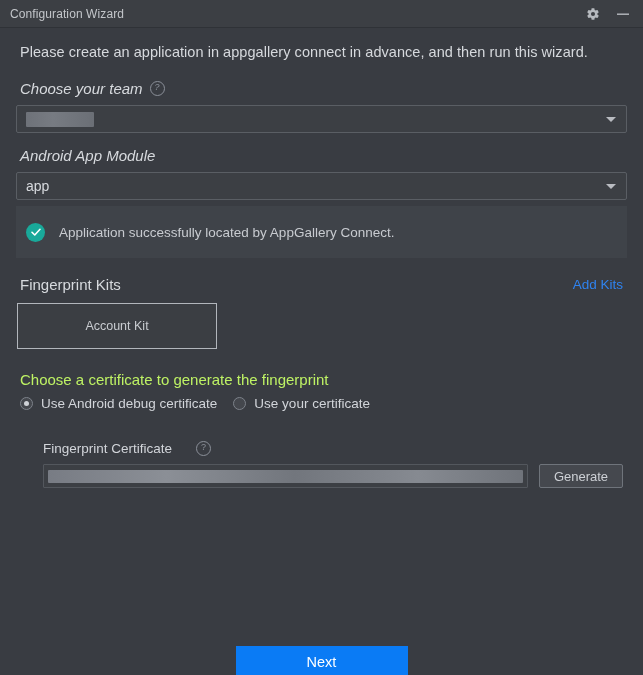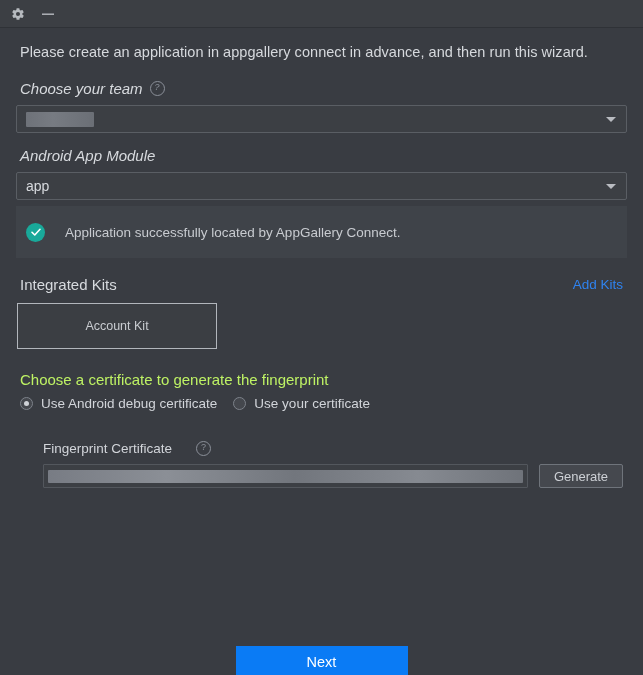--- a/index.html
+++ b/index.html
@@ -139,21 +139,21 @@
 
   
   .status-strip {
     margin-top: 6px;
     background: #3f4349;
     height: 52px;
     display: flex;
     align-items: center;
     padding-left: 10px;
     box-sizing: border-box;
-    gap: 20px;
+    gap: 14px;
   }
   .check-badge {
     width: 19px; height: 19px;
     border-radius: 50%;
     background: #19a99a;
     display: flex;
     align-items: center;
     justify-content: center;
     flex: 0 0 auto;
   }
@@ -305,20 +305,21 @@
     cursor: pointer;
     font-family: "Liberation Sans", sans-serif;
   }
 </style>
 </head>
 <body>
 
 <div class="window">
 
   <div class="titlebar">
+    <div class="titlebar-title">Configuration Wizard</div>
     <div class="titlebar-actions">
       <div class="tb-icon">
         <svg width="14" height="14" viewBox="0 0 24 24" fill="#b6babf">
           <path d="M19.4 13a7.6 7.6 0 0 0 .06-1 7.6 7.6 0 0 0-.06-1l2.1-1.6a.5.5 0 0 0 .12-.64l-2-3.46a.5.5 0 0 0-.6-.22l-2.47 1a7.3 7.3 0 0 0-1.73-1l-.38-2.62A.5.5 0 0 0 14 2h-4a.5.5 0 0 0-.49.42l-.38 2.62c-.62.25-1.2.59-1.73 1l-2.47-1a.5.5 0 0 0-.6.22l-2 3.46a.5.5 0 0 0 .12.64L4.55 11a7.6 7.6 0 0 0 0 2l-2.1 1.6a.5.5 0 0 0-.12.64l2 3.46c.13.22.39.31.6.22l2.47-1c.53.41 1.11.75 1.73 1l.38 2.62A.5.5 0 0 0 10 22h4a.5.5 0 0 0 .49-.42l.38-2.62c.62-.25 1.2-.59 1.73-1l2.47 1c.22.09.47 0 .6-.22l2-3.46a.5.5 0 0 0-.12-.64L19.4 13zM12 15.5A3.5 3.5 0 1 1 15.5 12 3.5 3.5 0 0 1 12 15.5z"></path>
         </svg>
       </div>
       <div class="tb-icon">
         <svg width="14" height="14" viewBox="0 0 14 14">
           <rect x="1" y="6.5" width="12" height="1.4" fill="#b6babf"></rect>
         </svg>
@@ -352,21 +353,21 @@
     <div class="status-strip">
       <div class="check-badge">
         <svg width="12" height="12" viewBox="0 0 24 24" fill="none" stroke="#ffffff" stroke-width="3.2" stroke-linecap="round" stroke-linejoin="round">
           <path d="M4 12.5 L9.5 18 L20 6.5"></path>
         </svg>
       </div>
       <div class="status-text">Application successfully located by AppGallery Connect.</div>
     </div>
 
     <div class="kits-header">
-      <div class="kits-title">Integrated Kits</div>
+      <div class="kits-title">Fingerprint Kits</div>
       <div class="add-kits">Add Kits</div>
     </div>
     <div class="kit-chip">
       <span class="kit-chip-label">Account Kit</span>
     </div>
 
     <div class="cert-heading">Choose a certificate to generate the fingerprint</div>
     <div class="radio-row">
       <div class="radio-opt">
         <span class="radio-dot checked"></span>

